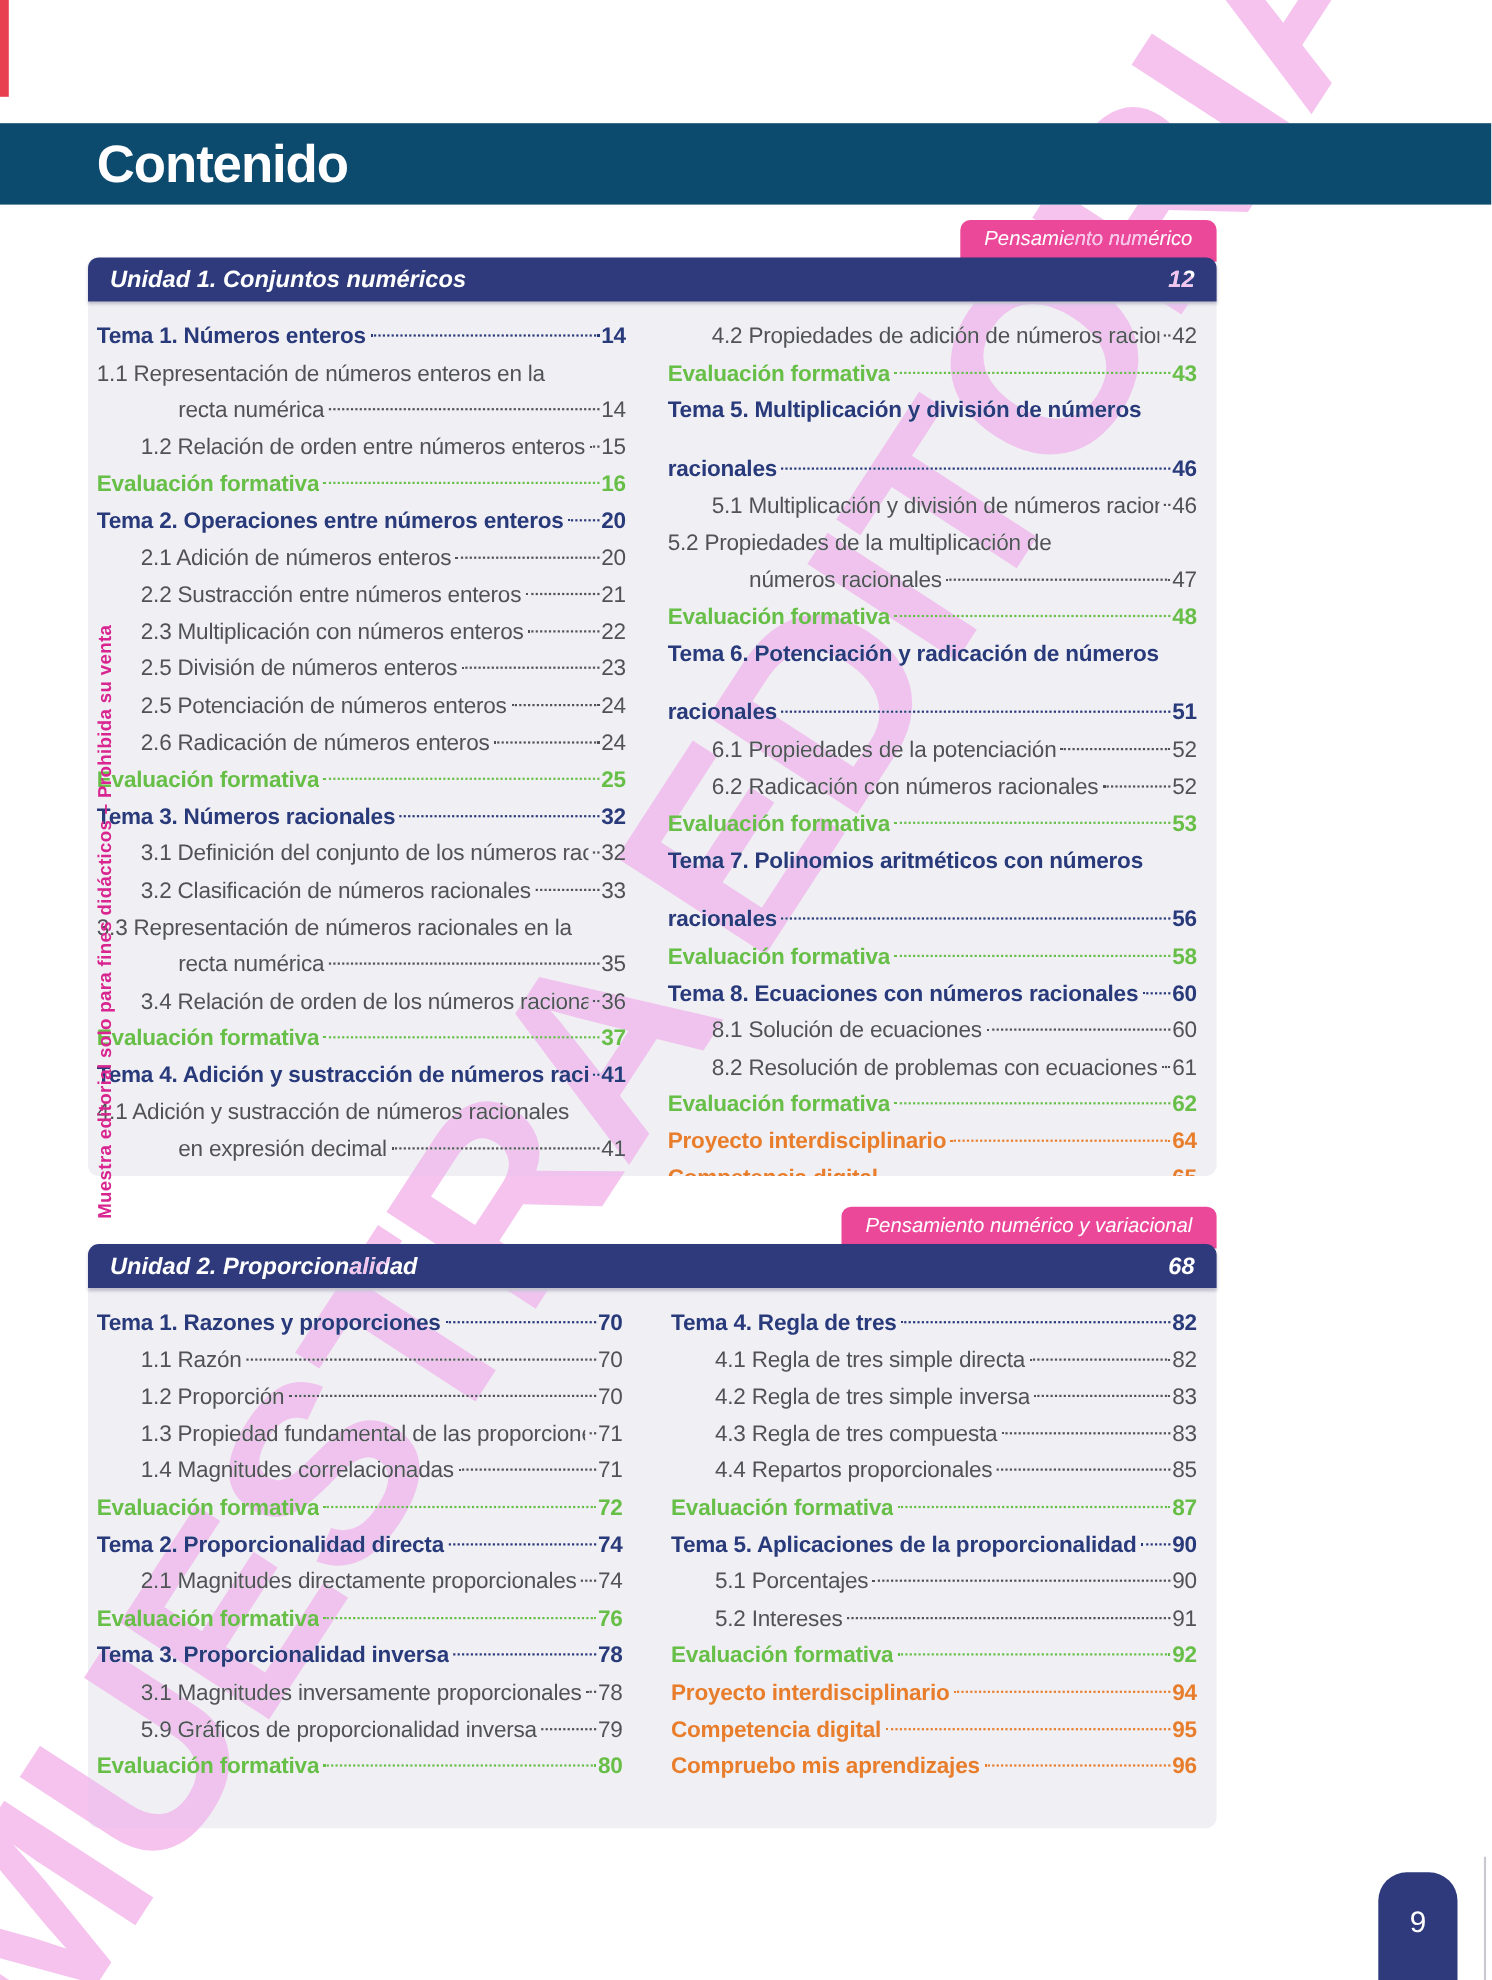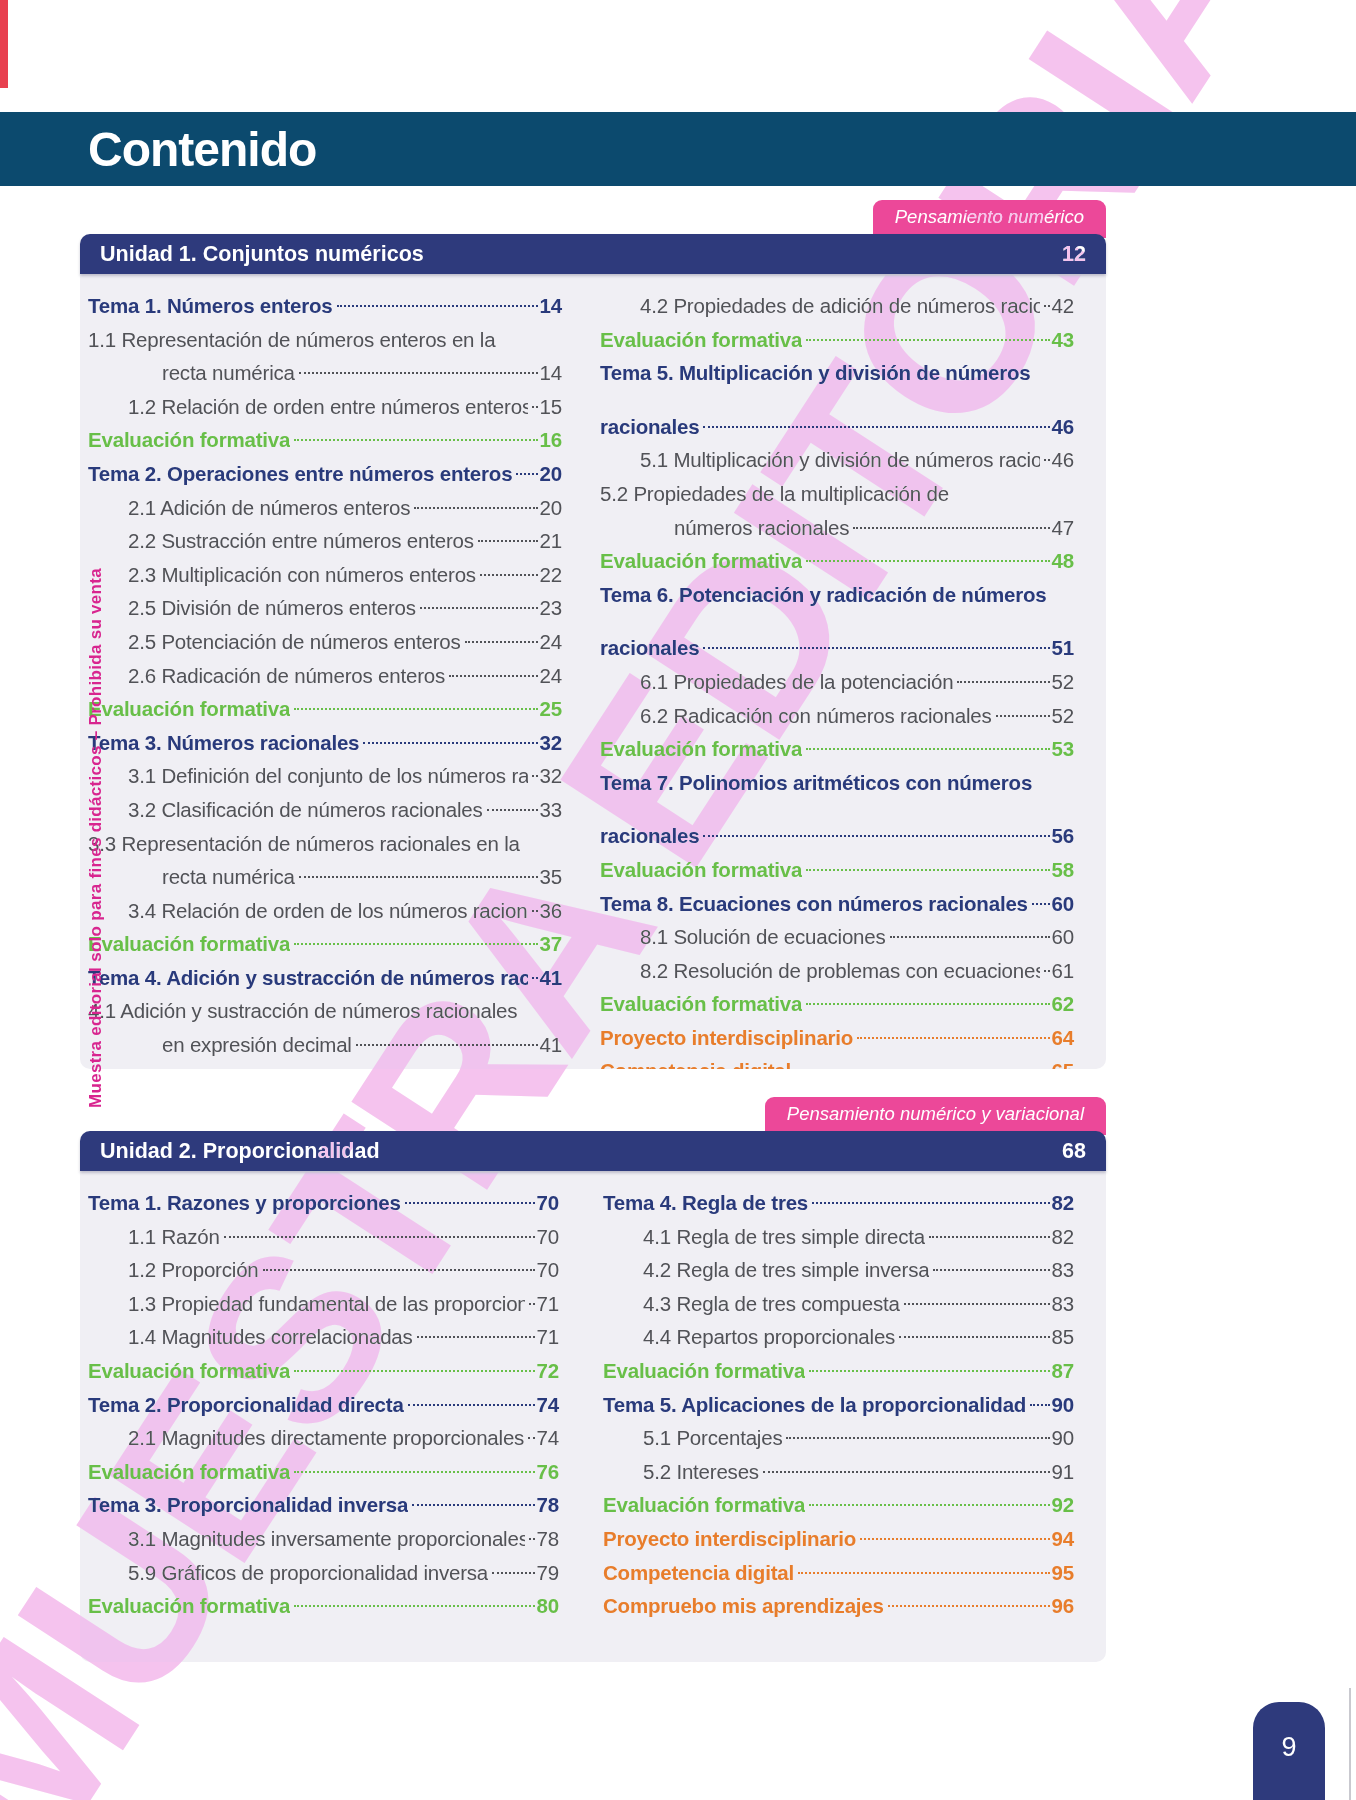--- a/index.html
+++ b/index.html
@@ -16,23 +16,23 @@
 
   
   .section{position:absolute;left:80px;width:1026px;}
   .s1{top:196px;}
   .s2{top:1093px;}
   .tab{margin-left:auto;width:max-content;background:#ec4899;color:#ffffff;font-size:18.5px;
        padding:6px 22px 10px;border-radius:9px 9px 0 0;position:relative;top:4px;z-index:0;font-style:italic;}
   .unitbar{position:relative;z-index:1;height:40px;background:#2e3a7c;border-radius:10px 10px 0 0;
            display:flex;align-items:center;justify-content:space-between;box-sizing:border-box;
            padding:15px 20px;color:#ffffff;font-weight:bold;font-size:21.5px;
-           box-shadow:0 2px 3px rgba(40,40,80,0.25);}
+           box-shadow:0 2px 3px rgba(40,40,80,0.25);font-style:italic;}
   .panel{position:relative;background:#f0eff4;border-radius:0 0 10px 10px;display:flex;gap:38px;
-         box-sizing:border-box;padding:15px 32px 18px 8px;overflow:hidden;}
+         box-sizing:border-box;padding:15px 18px 18px 8px;overflow:hidden;}
   .s1 .panel{height:795px;}
   .s2 .panel{height:491px;gap:44px;}
   .col{flex:1;min-width:0;line-height:33.6px;font-size:20.5px;letter-spacing:-0.2px;}
 
   
   .entry,.l2{display:flex;align-items:baseline;}
   .l1,.lbl{white-space:nowrap;overflow:hidden;}
   .leader{flex:1;position:relative;min-width:12px;}
   .leader::before{content:"";position:absolute;left:4px;right:2px;bottom:6px;
                   border-bottom:2.6px dotted currentColor;}

